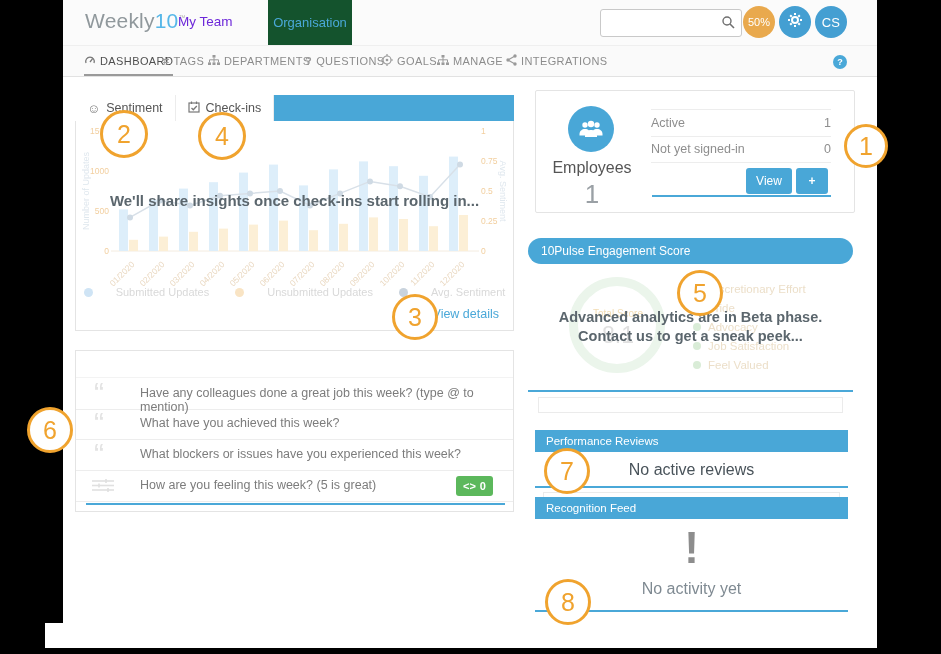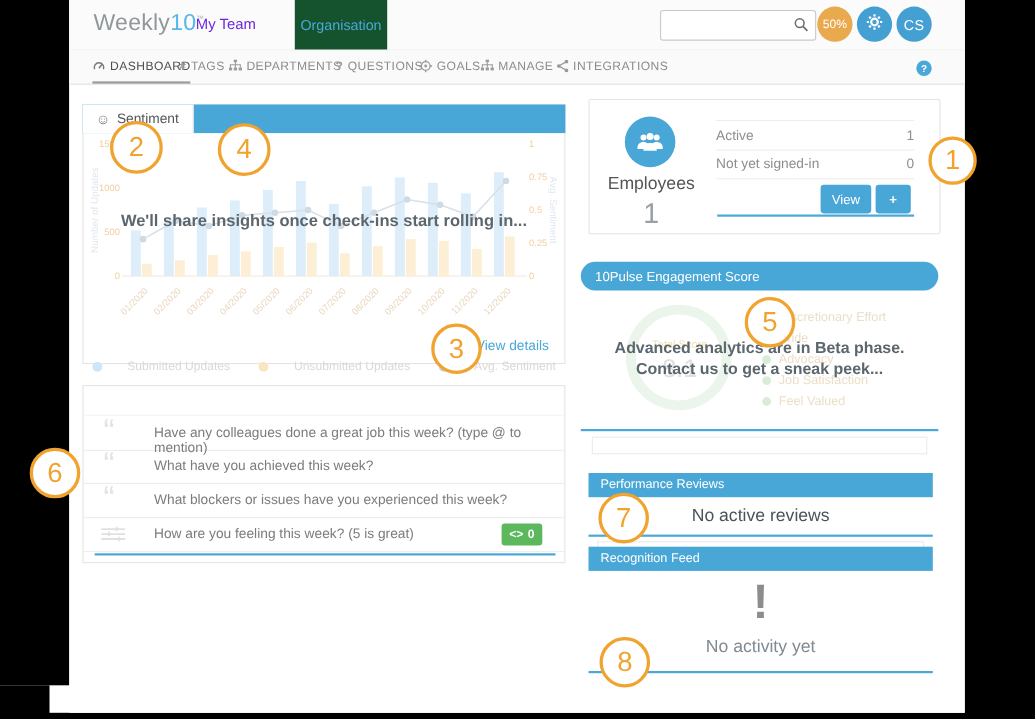--- a/index.html
+++ b/index.html
@@ -39,21 +39,21 @@
   .blueline{position:absolute;height:2px;background:#4aa8d8;}
   
   .tabstrip{position:absolute;left:-1px;top:-1px;right:-1px;height:26px;background:#49a7d7;display:flex;}
   .tab{height:26px;background:#fff;display:flex;align-items:center;gap:6px;padding:0 12px;font-size:12.5px;color:#555;border-right:1px solid #ececec;}
   .smiley{font-size:13px;color:#777;}
   .tick{font-size:8.5px;fill:#f2cf9f;}
   .xlab{font-size:8.5px;fill:#e9d7bf;}
   .axis-title{font-size:9px;fill:#dfe7ee;}
   .chart-msg{position:absolute;left:0;right:0;top:96px;text-align:center;font-size:15px;font-weight:600;color:#5b666d;}
   .chart-legend{position:absolute;left:0;right:0;top:190px;display:flex;justify-content:center;gap:26px;}
-  .lg-item{display:flex;align-items:center;gap:23px;font-size:11px;color:#d9d9d9;margin-top:41px;}
+  .lg-item{display:flex;align-items:center;gap:23px;font-size:11px;color:#d9d9d9;}
   .lg-dot{width:9px;height:9px;border-radius:50%;}
   .viewdetails{position:absolute;right:14px;top:211px;font-size:12.5px;color:#4aa8d8;}
   
   .qrow{position:absolute;left:0;right:0;height:31px;border-bottom:1px solid #ededed;}
   .quote{position:absolute;left:18px;top:-2px;font-size:30px;color:#e3e3e3;line-height:34px;}
   .qtext{position:absolute;left:64px;top:8px;font-size:12.5px;color:#7c7c7c;}
   .qbadge{position:absolute;left:380px;top:6px;width:37px;height:20px;background:#5cb85c;border-radius:3px;
           color:#fff;display:flex;align-items:center;justify-content:center;gap:4px;font-size:11px;font-weight:700;}
   
   .emp-ic{position:absolute;left:32px;top:15px;width:46px;height:46px;border-radius:50%;background:#49a7d7;
@@ -178,20 +178,28 @@
         <span>INTEGRATIONS</span>
       </div>
       <div class="help">?</div>
     </div>
 
     <div class="panel" style="left:12px;top:95px;width:439px;height:236px;">
       <div class="tabstrip">
         <div class="tab">
           <span class="smiley">☺</span>
           <span>Sentiment</span>
+        </div>
+        <div class="tab">
+          <span><svg width="12" height="12" viewBox="0 0 12 12">
+                <rect x="1" y="2" width="10" height="9" fill="none" stroke="#777" stroke-width="1.2"></rect>
+                <path d="M3.5 0.5v2.5M8.5 0.5v2.5" stroke="#777" stroke-width="1.2"></path>
+                <path d="M3.5 7l1.8 1.8L8.8 5" fill="none" stroke="#777" stroke-width="1.3"></path>
+              </svg></span>
+          <span>Check-ins</span>
         </div>
       </div>
       <svg id="trend-svg" style="position:absolute;left:3px;top:27px;" width="431" height="170" viewBox="0 0 431 170">
           <text x="30" y="11" text-anchor="end" class="tick">1500</text>
           <text x="30" y="51" text-anchor="end" class="tick">1000</text>
           <text x="30" y="91" text-anchor="end" class="tick">500</text>
           <text x="30" y="131" text-anchor="end" class="tick">0</text>
           <text x="402" y="11" text-anchor="start" class="tick">1</text>
           <text x="402" y="41" text-anchor="start" class="tick">0.75</text>
           <text x="402" y="71" text-anchor="start" class="tick">0.5</text>

